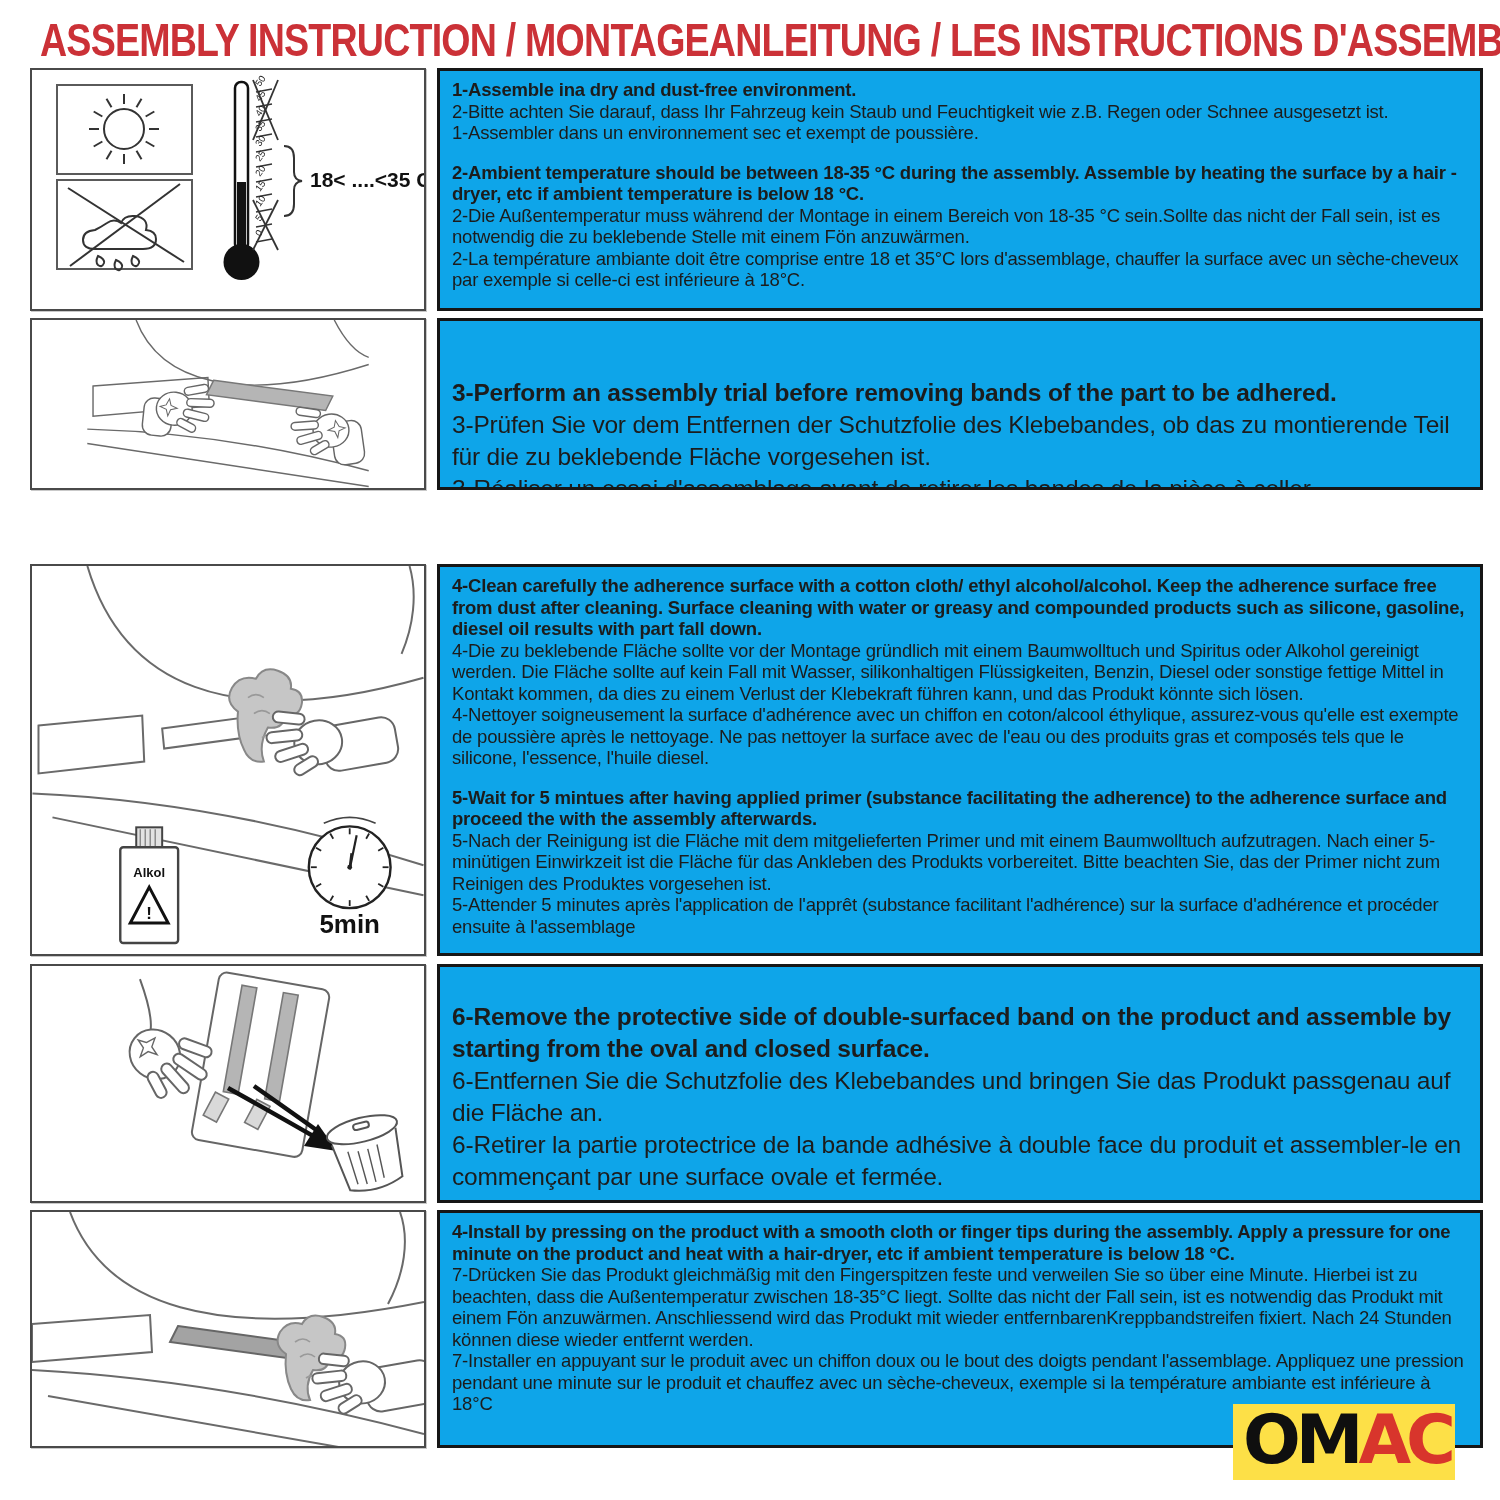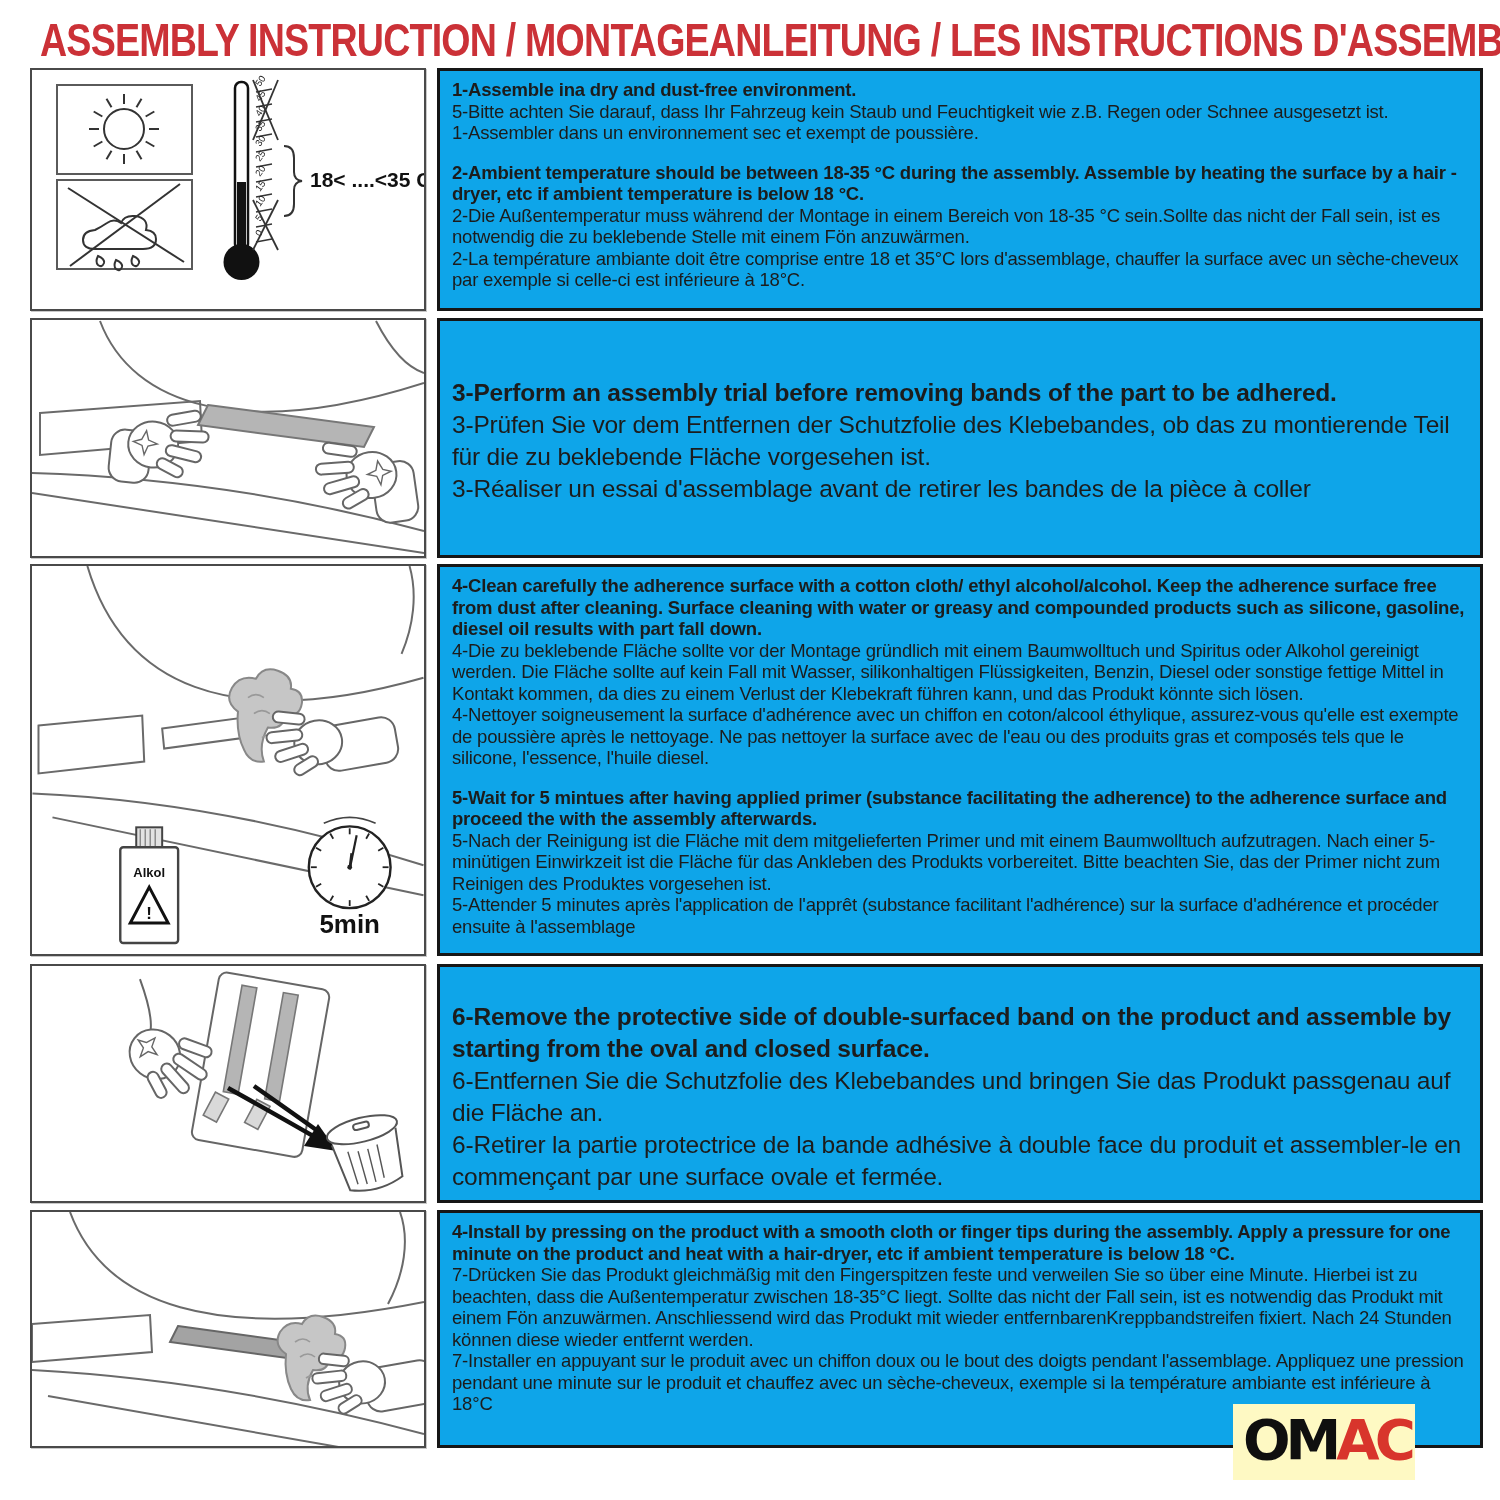--- a/index.html
+++ b/index.html
@@ -17,22 +17,22 @@
   .textbox{position:absolute;left:437px;width:1046px;height:100%;background:#0ea5e9;
     border:3px solid #161616;box-sizing:border-box;padding:8px 14px 6px 12px;overflow:hidden;}
   .textbox p{margin:0;}
   .small p{font-size:18.5px;line-height:21.5px;letter-spacing:-.2px;}
   .large p{font-size:24.5px;line-height:32px;letter-spacing:-.2px;}
   .pad-lg{padding-top:56px;}
   .pad-md{padding-top:34px;}
   .b{font-weight:700;}
   .spacer{height:18px;}
 
-  .logo{position:absolute;left:1233px;top:1404px;background:#fef9c3;padding:0 4px 4px 10px;
-    font-family:"DejaVu Sans",sans-serif;font-weight:900;font-size:56px;line-height:72px;
+  .logo{position:absolute;left:1233px;top:1404px;background:#fde047;padding:0 4px 4px 10px;
+    font-family:"DejaVu Sans",sans-serif;font-weight:900;font-size:68px;line-height:72px;
     letter-spacing:-5px;white-space:nowrap;}
   .lg-black{color:#0f0f0f;}
   .lg-red{color:#d8352c;}
 
   svg .ln{stroke:#6a6a6a;stroke-width:2;fill:none;}
   svg .dk{stroke:#333;stroke-width:2;fill:none;}
   svg text{font-family:"Liberation Sans",sans-serif;}
 </style>
 </head>
 <body>
@@ -112,30 +112,30 @@
             <line x1="221" y1="130" x2="246" y2="180"></line>
               <line x1="246" y1="130" x2="221" y2="180"></line>
           </g>
           <path class="dk" d="M252,76 q10,0 10,12 l0,14 q0,8 8,9 q-8,1 -8,9 l0,14 q0,12 -10,12" stroke-width="2.2"></path>
           <text x="278" y="117" font-size="21" font-weight="700" fill="#111">18&lt; ....&lt;35 C</text>
         </g>
       </svg>
     </div>
     <div class="textbox small">
       <p class="b">1-Assemble ina dry and dust-free environment.</p>
-      <p>5-Bitte achten Sie darauf, dass Ihr Fahrzeug kein Staub und Feuchtigkeit wie z.B. Regen oder Schnee ausgesetzt ist.</p>
+      <p>2-Bitte achten Sie darauf, dass Ihr Fahrzeug kein Staub und Feuchtigkeit wie z.B. Regen oder Schnee ausgesetzt ist.</p>
       <p>1-Assembler dans un environnement sec et exempt de poussière.</p>
       <p class="spacer"></p>
       <p class="b">2-Ambient temperature should be between 18-35 °C  during the assembly. Assemble by heating the surface by a hair -dryer, etc if ambient temperature is below 18 °C.</p>
       <p>2-Die Außentemperatur muss während der Montage in einem Bereich von 18-35 °C  sein.Sollte das nicht der Fall sein, ist es notwendig die zu beklebende Stelle mit einem Fön anzuwärmen.</p>
       <p>2-La température ambiante doit être comprise entre 18 et 35°C lors d'assemblage, chauffer la surface avec un sèche-cheveux par exemple si celle-ci est inférieure à 18°C.</p>
     </div>
   </div>
 
-  <div class="row" style="top:318px;height:240px;border-radius:21px;">
+  <div class="row" style="top:318px;height:172px;border-radius:21px;">
     <div class="imgbox">
       <svg viewBox="0 0 392 234">
         <g>
           <path class="ln" d="M68,0 C100,85 210,120 392,62"></path>
           <path class="ln" d="M344,0 C362,35 380,48 392,52"></path>
           <path class="ln" d="M8,92 L168,80 L170,120 L8,134 Z"></path>
           <path class="ln" d="M0,152 Q200,158 392,210"></path>
           <path class="ln" d="M0,172 L392,232"></path>
         </g>
         <polygon points="176,84 342,106 332,126 166,104" fill="#b5b5b5" stroke="#777" stroke-width="2"></polygon>

